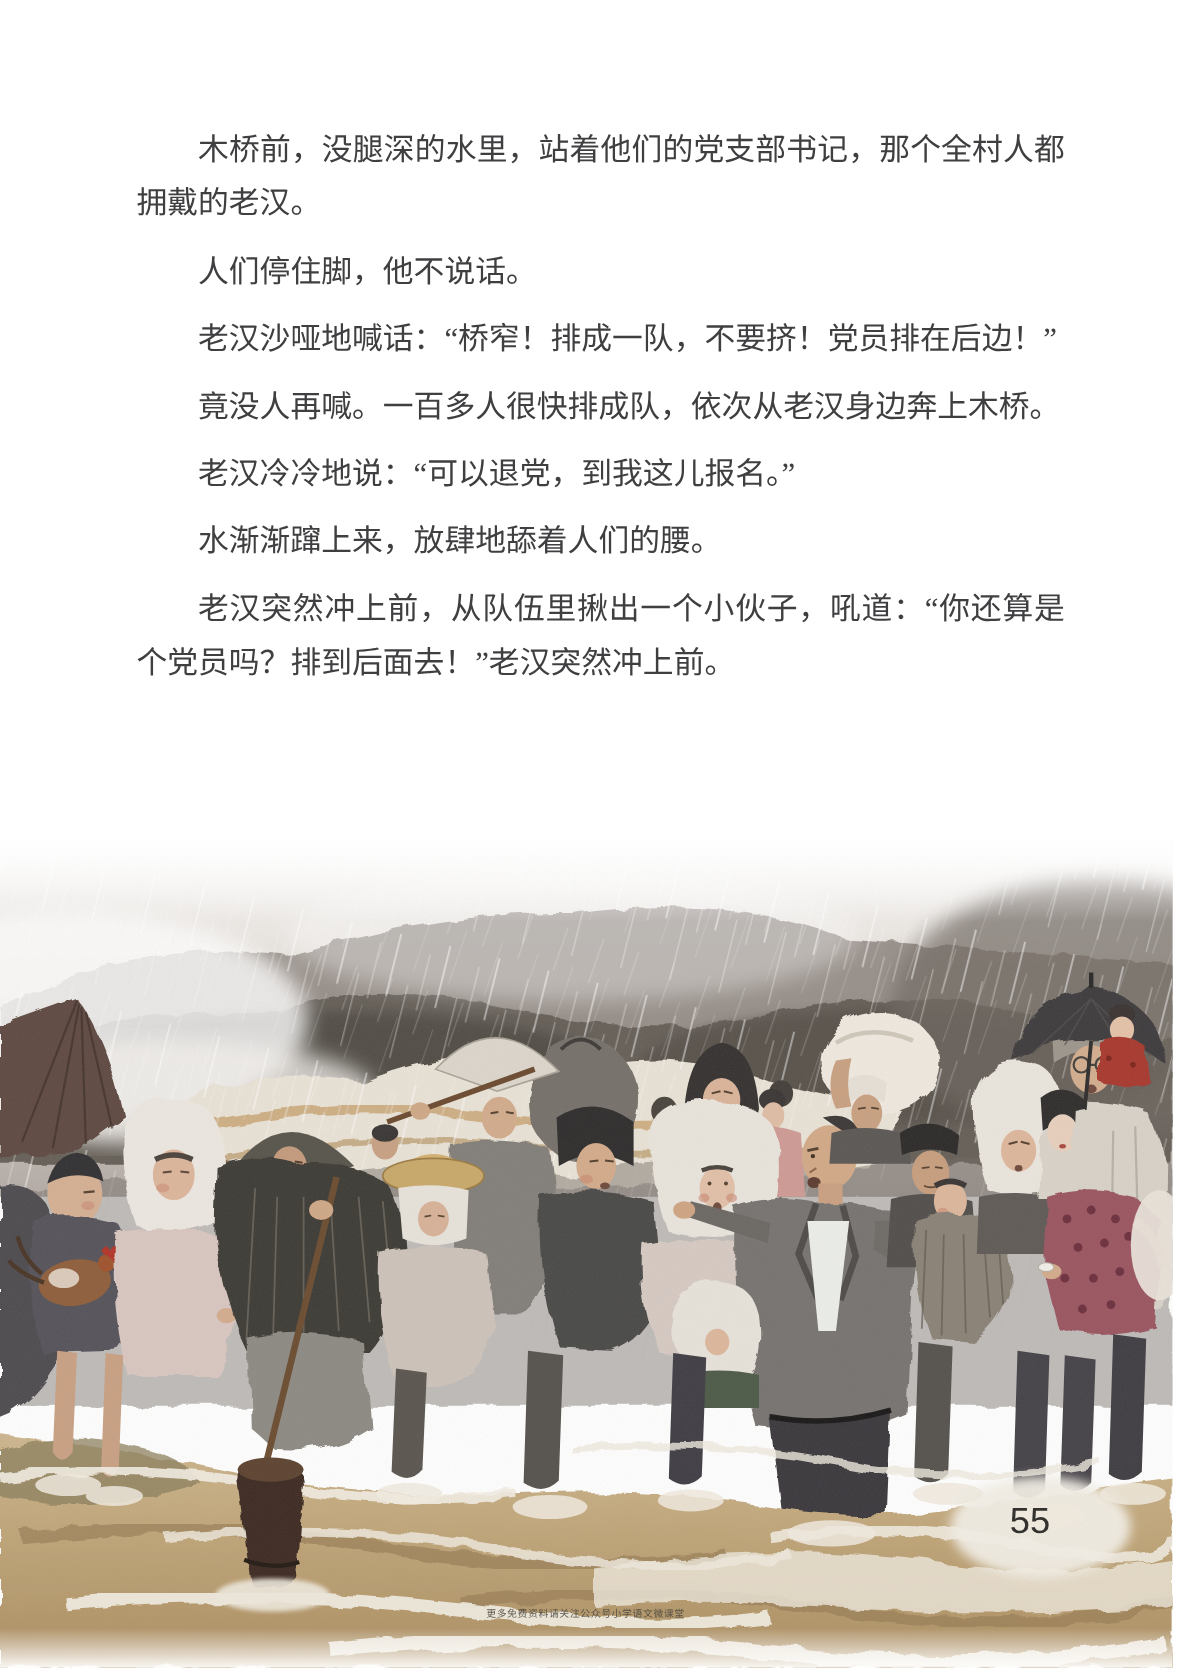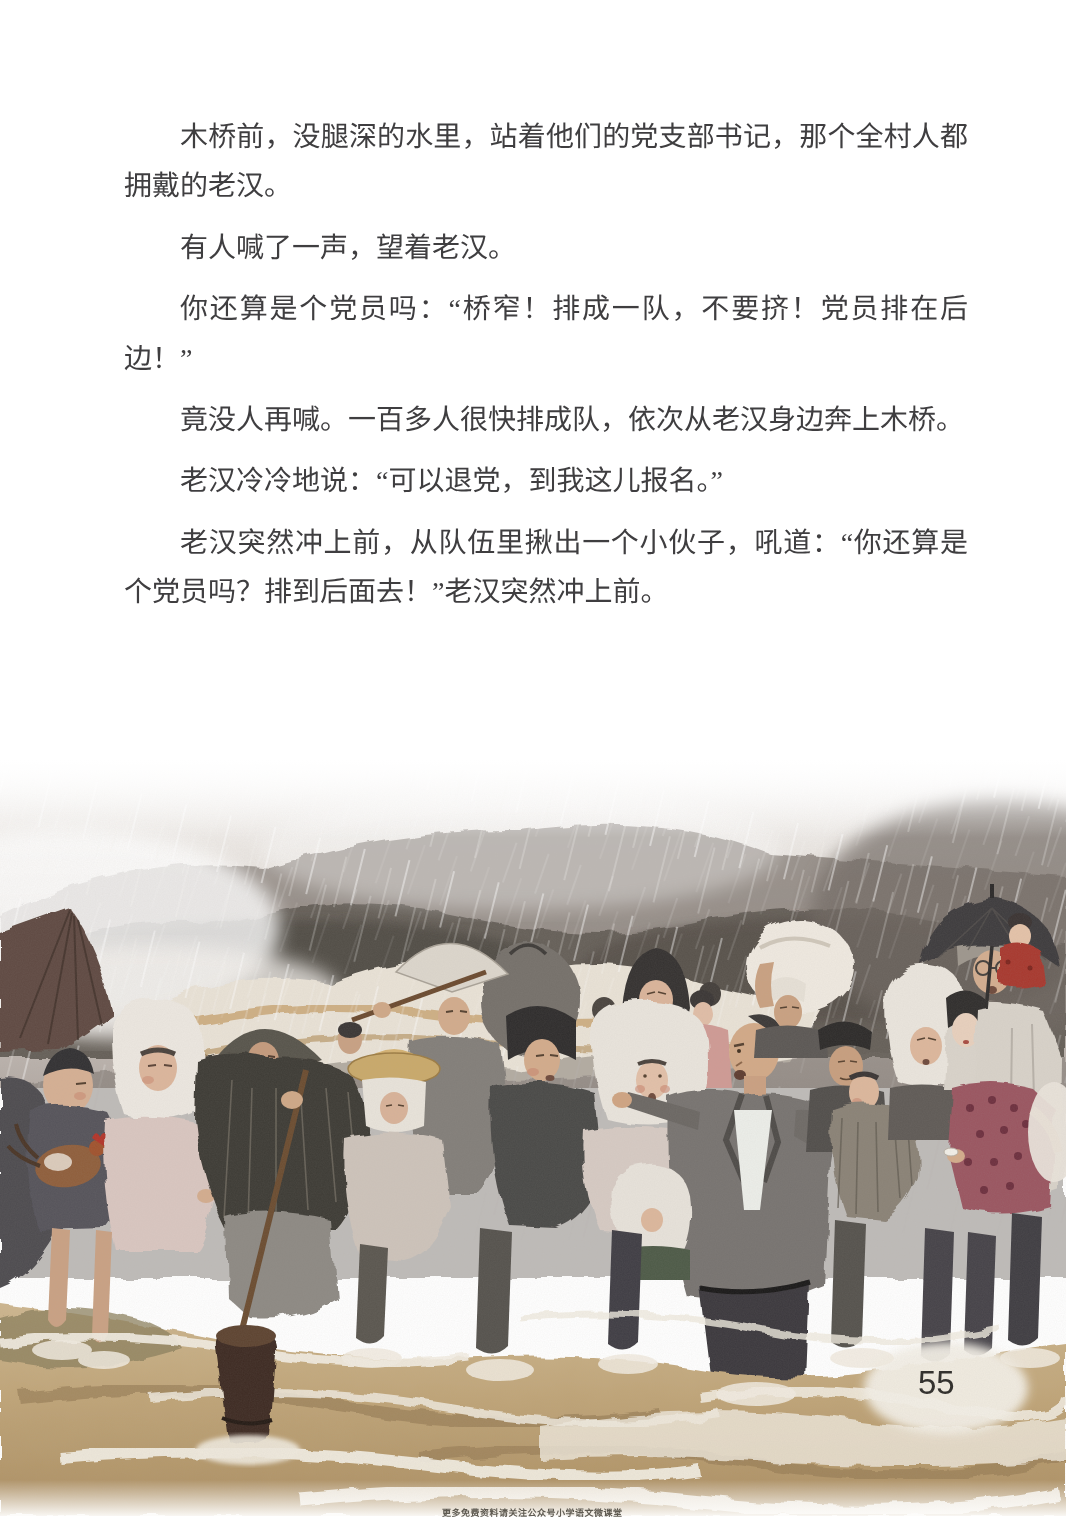--- a/index.html
+++ b/index.html
@@ -17,36 +17,36 @@
   .art{
     position:absolute;left:0;top:758px;width:1066px;height:758px;margin:0;
   }
   .art svg{display:block;}
   .pageno{
     position:absolute;left:918px;top:606px;
     font-family:"Liberation Sans","DejaVu Sans",sans-serif;
     font-size:33px;color:#34322f;
   }
   .wm{
-    position:absolute;left:442px;top:748px;
+    position:absolute;left:442px;top:702px;
     font-family:"Liberation Sans","DejaVu Sans",sans-serif;
     font-size:9px;letter-spacing:.5px;color:#4f4b42;opacity:.9;
     white-space:nowrap;
-    font-weight:bold;
   }
 </style>
 </head>
 <body>
 
 <div class="text-block">
   <p>木桥前，没腿深的水里，站着他们的党支部书记，那个全村人都拥戴的老汉。</p>
-  <p>有人喊了一声，望着老汉。</p>
-  <p>你还算是个党员吗：“桥窄！排成一队，不要挤！党员排在后边！”</p>
+  <p>人们停住脚，他不说话。</p>
+  <p>老汉沙哑地喊话：“桥窄！排成一队，不要挤！党员排在后边！”</p>
   <p>竟没人再喊。一百多人很快排成队，依次从老汉身边奔上木桥。</p>
   <p>老汉冷冷地说：“可以退党，到我这儿报名。”</p>
+  <p>水渐渐蹿上来，放肆地舔着人们的腰。</p>
   <p>老汉突然冲上前，从队伍里揪出一个小伙子，吼道：“你还算是个党员吗？排到后面去！”老汉突然冲上前。</p>
 </div>
 
 <figure class="art">
 <svg width="1066" height="758" viewBox="0 0 1066 758" role="img" aria-label="水墨插图：暴雨中，一群村民蹚着齐腰的洪水排队转移，远处是昏暗的山影和雨丝，人群里有抱公鸡的男孩、戴头巾的女孩、披蓑衣拄拐杖的老人、戴斗笠扛包袱的汉子、伸手指挥的老支书、打伞的人群和穿红衣的孩子，脚下是翻卷着白浪的黄色洪水和一截木桩">
   <defs>
     <linearGradient id="skyGrad" x1="0" y1="0" x2="0" y2="1">
       <stop offset="0" stop-color="#ffffff"></stop>
       <stop offset="0.35" stop-color="#e6e1dc"></stop>
       <stop offset="1" stop-color="#b3aaa4"></stop>

